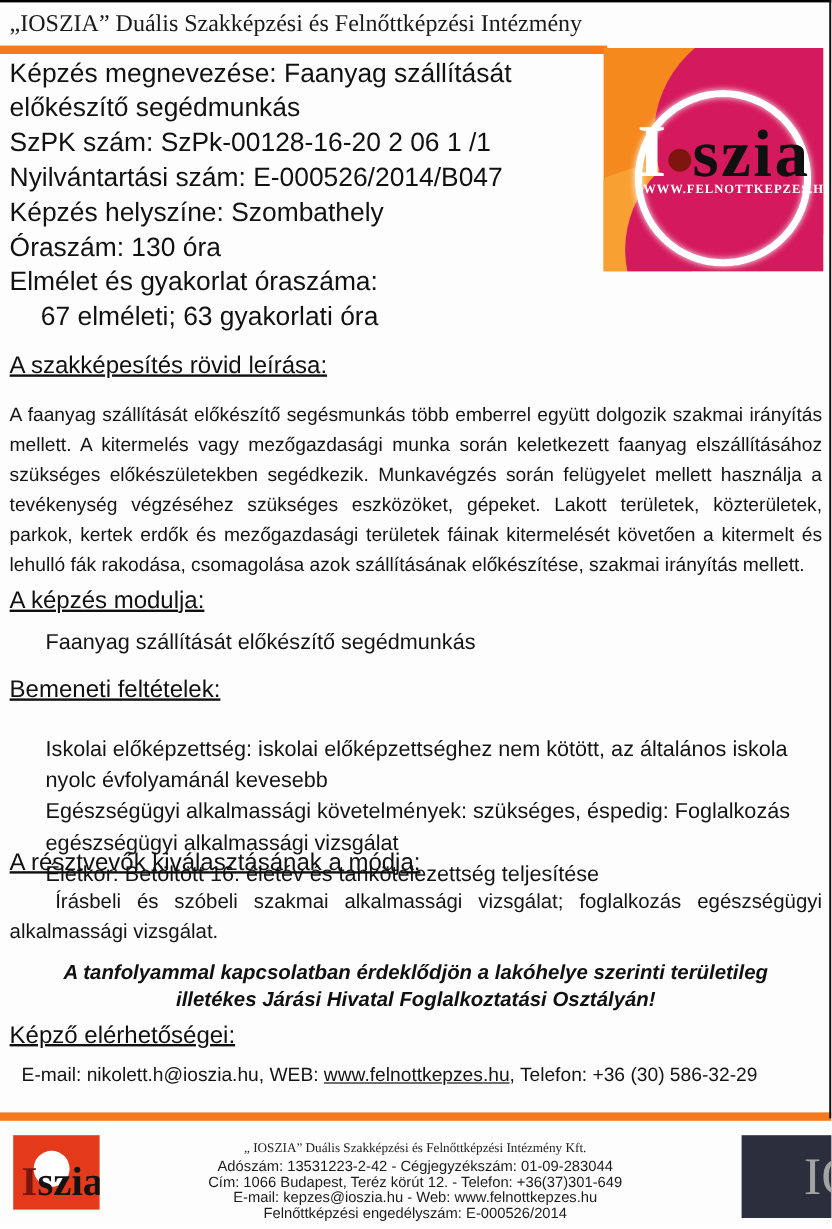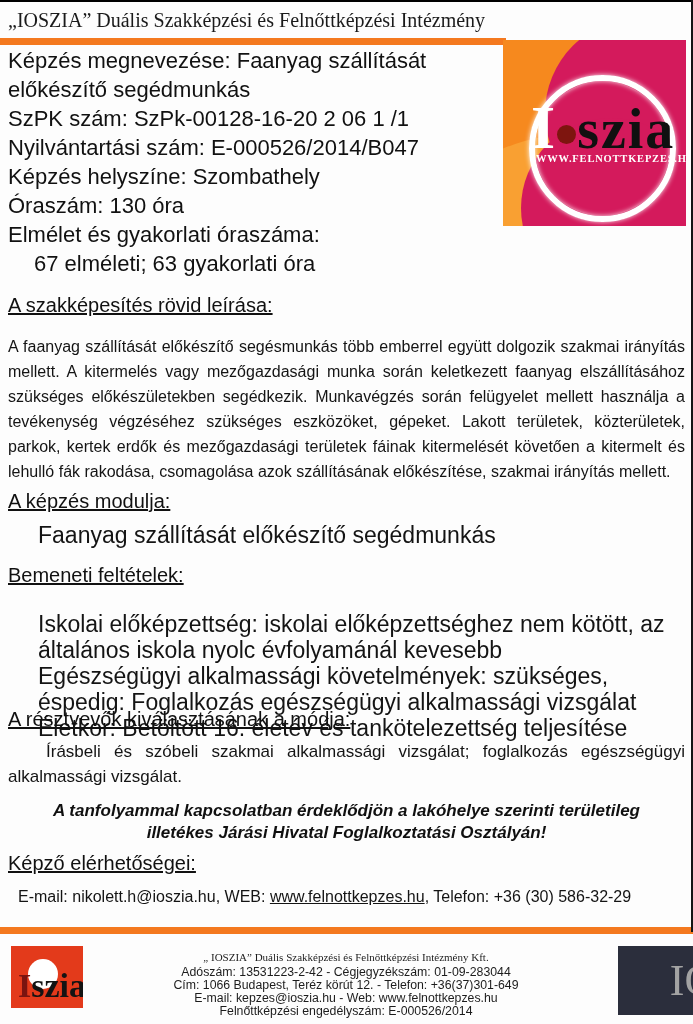--- a/index.html
+++ b/index.html
@@ -32,21 +32,21 @@
   .ml-url { position:absolute; left:33px; top:113px; color:#ffffff; font-family:"Liberation Serif", serif; font-weight:bold; font-size:10.5px; letter-spacing:0.8px; }
 
   
   .course { position:absolute; top:46px; left:8px; width:497px; font-weight:normal; font-size:22px; line-height:29px; color:#111; }
   .course .indent { padding-left:26px; }
 
   
   .sec { position:absolute; left:8px; width:677px; }
   .sec h2 { margin:0; font-size:20px; font-weight:normal; text-decoration:underline; color:#111; }
   .body-text { margin:17px 0 0 0; font-size:16px; line-height:25px; text-align:justify; }
-  .item { padding-left:30px; font-size:23px; line-height:26px; }
+  .item { padding-left:30px; font-size:18px; line-height:26px; }
   .items { margin-top:24px; }
   .mod-item { margin-top:9px; }
   .sel-text { margin:8px 0 0 0; font-size:17px; line-height:25px; text-align:justify; text-indent:38px; }
 
   .notice { position:absolute; top:800px; left:8px; width:677px; text-align:center;
             font-weight:bold; font-style:italic; font-size:17px; line-height:22px; color:#101010; }
 
   .contact-line { margin-top:13px; padding-left:10px; font-size:16px; white-space:nowrap; }
   .weblink { text-decoration:underline; }
 
@@ -81,21 +81,21 @@
     <div class="ml-url">WWW.FELNOTTKEPZES.HU</div>
   </div>
 
   <div class="course">
     <div>Képzés megnevezése: Faanyag szállítását</div>
     <div>előkészítő segédmunkás</div>
     <div>SzPK szám: SzPk-00128-16-20 2 06 1 /1</div>
     <div>Nyilvántartási szám: E-000526/2014/B047</div>
     <div>Képzés helyszíne: Szombathely</div>
     <div>Óraszám: 130 óra</div>
-    <div>Elmélet és gyakorlati óraszáma:</div>
+    <div>Elmélet és gyakorlat óraszáma:</div>
     <div class="indent">67 elméleti; 63 gyakorlati óra</div>
   </div>
 
   <div class="sec" style="top:294px">
     <h2>A szakképesítés rövid leírása:</h2>
     <p class="body-text">A faanyag szállítását előkészítő segésmunkás több emberrel együtt dolgozik szakmai irányítás mellett. A kitermelés vagy mezőgazdasági munka során keletkezett faanyag elszállításához szükséges előkészületekben segédkezik. Munkavégzés során felügyelet mellett használja a tevékenység végzéséhez szükséges eszközöket, gépeket. Lakott területek, közterületek, parkok, kertek erdők és mezőgazdasági területek fáinak kitermelését követően a kitermelt és lehulló fák rakodása, csomagolása azok szállításának előkészítése, szakmai irányítás mellett.</p>
   </div>
 
   <div class="sec" style="top:490px">
     <h2>A képzés modulja:</h2>

